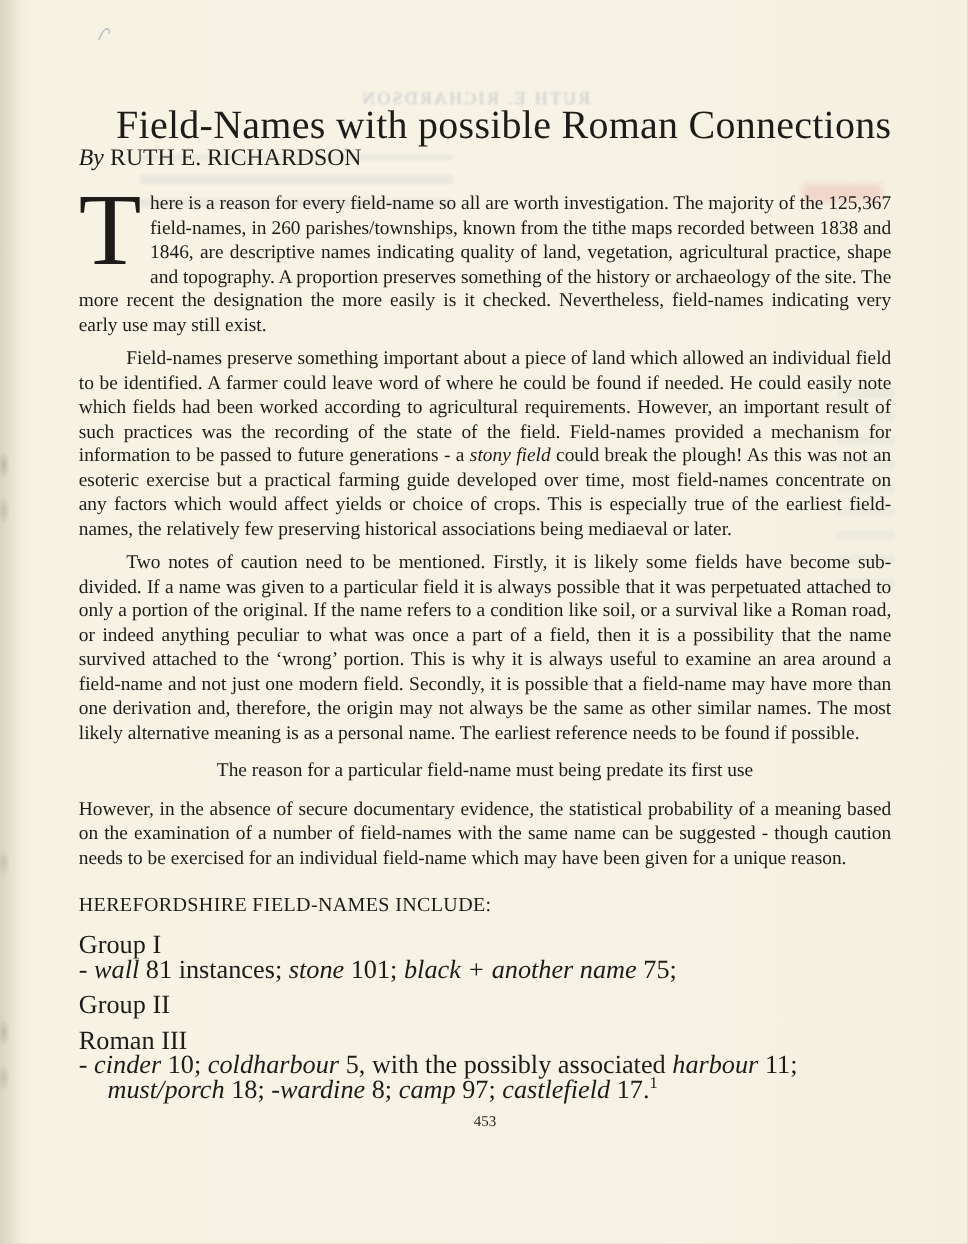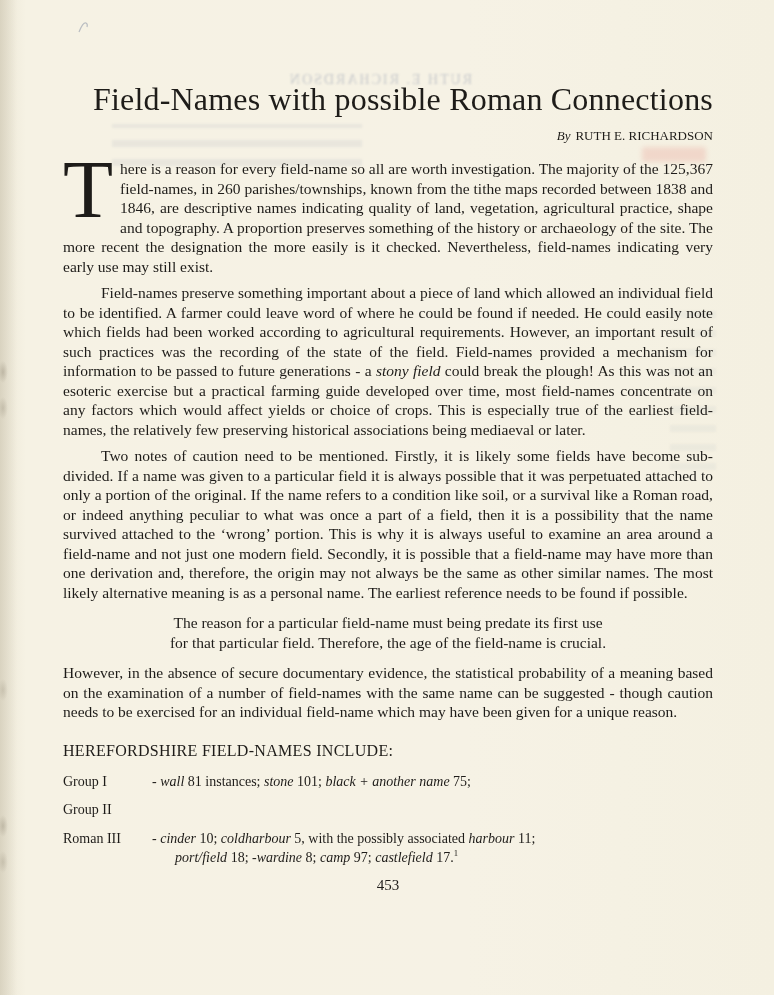--- a/index.html
+++ b/index.html
@@ -51,21 +51,21 @@
     background: repeating-linear-gradient(0deg, rgba(140,152,170,0.08) 0 7px, rgba(140,152,170,0) 7px 19px);
     filter: blur(1.2px);
   }
   
   .content { position: absolute; left: 63px; width: 650px; top: 0; }
   .title {
     margin: 82px 0 0 0;
     font-size: 32px; font-weight: normal; line-height: 34px;
     text-align: right; letter-spacing: 0.2px;
   }
-  .byline { margin-top: 12px; text-align: right; font-size: 13px; }
+  .byline { margin-top: 0; text-align: left; font-size: 19px; }
   .byline .by { font-style: italic; margin-right: 5px; }
   .body-text p {
     margin: 0 0 7px 0;
     font-size: 15.5px; line-height: 19.5px;
     text-align: justify;
   }
   .body-text p.first { margin-top: 15px; }
   .body-text p.indent { text-indent: 38px; }
   .dropcap {
     float: left;
@@ -75,29 +75,29 @@
   .quote {
     margin: 11px auto 11px auto;
     max-width: 500px;
     font-size: 15.5px; line-height: 19.5px;
     text-align: center;
   }
   .section-heading {
     margin: 20px 0 12px 0;
     font-size: 16px; font-weight: normal; letter-spacing: 0.3px;
   }
-  .group-row { display: flex; margin-bottom: 9px; font-size: 14px; line-height: 19.5px; }
+  .group-row { display: flex; margin-bottom: 9px; font-size: 21px; line-height: 19.5px; flex-direction: column; }
   .group-label { flex: none; width: 89px; }
   .group-content { flex: 1; }
   .group-line2 { padding-left: 23px; }
   .it { font-style: italic; text-align: center; }
   sup { font-size: 0.62em; line-height: 0; }
   .page-number {
     margin-top: 8px;
-    text-align: center; font-size: 15px;
+    text-align: center; font-size: 12px;
   }
 </style>
 </head>
 <body>
 
 <div class="page">
 
   <div class="binding-edge"></div>
 
   <svg class="pen-mark" width="22" height="20" viewBox="0 0 22 20">
@@ -119,21 +119,20 @@
 
     <div class="body-text">
       <p class="first"><span class="dropcap">T</span><span>here is a reason for every field-name so all are worth investigation. The majority of the 125,367 field-names, in 260 parishes/townships, known from the tithe maps recorded between 1838 and 1846, are descriptive names indicating quality of land, vegetation, agricultural practice, shape and topography. A proportion preserves something of the history or archaeology of the site. The more recent the designation the more easily is it checked. Nevertheless, field-names indicating very early use may still exist.</span></p>
 
       <p class="indent"><span>Field-names preserve something important about a piece of land which allowed an individual field to be identified. A farmer could leave word of where he could be found if needed. He could easily note which fields had been worked according to agricultural requirements. However, an important result of such practices was the recording of the state of the field. Field-names provided a mechanism for information to be passed to future generations - a </span><span class="it">stony field</span><span> could break the plough! As this was not an esoteric exercise but a practical farming guide developed over time, most field-names concentrate on any factors which would affect yields or choice of crops. This is especially true of the earliest field-names, the relatively few preserving historical associations being mediaeval or later.</span></p>
 
       <p class="indent">Two notes of caution need to be mentioned. Firstly, it is likely some fields have become sub-divided. If a name was given to a particular field it is always possible that it was perpetuated attached to only a portion of the original. If the name refers to a condition like soil, or a survival like a Roman road, or indeed anything peculiar to what was once a part of a field, then it is a possibility that the name survived attached to the ‘wrong’ portion. This is why it is always useful to examine an area around a field-name and not just one modern field. Secondly, it is possible that a field-name may have more than one derivation and, therefore, the origin may not always be the same as other similar names. The most likely alternative meaning is as a personal name. The earliest reference needs to be found if possible.</p>
 
       <div class="quote">
         <div>The reason for a particular field-name must being predate its first use</div>
-        <div>for that particular field. Therefore, the age of the field-name is crucial.</div>
       </div>
 
       <p>However, in the absence of secure documentary evidence, the statistical probability of a meaning based on the examination of a number of field-names with the same name can be suggested - though caution needs to be exercised for an individual field-name which may have been given for a unique reason.</p>
     </div>
 
     <h2 class="section-heading">HEREFORDSHIRE FIELD-NAMES INCLUDE:</h2>
 
     <div class="groups">
       <div class="group-row">
         <span class="group-label">Group I</span>
@@ -141,21 +140,21 @@
           <div><span>- </span><span class="it">wall</span><span> 81 instances; </span><span class="it">stone</span><span> 101; </span><span class="it">black + another name</span><span> 75;</span></div>
         </div>
       </div>
       <div class="group-row">
         <span class="group-label">Group II</span>
       </div>
       <div class="group-row">
         <span class="group-label">Roman III</span>
         <div class="group-content">
           <div><span>- </span><span class="it">cinder</span><span> 10; </span><span class="it">coldharbour</span><span> 5, with the possibly associated </span><span class="it">harbour</span><span> 11;</span></div>
-          <div class="group-line2"><span class="it">port/field</span><span> 18; </span><span class="it">-wardine</span><span> 8; </span><span class="it">camp</span><span> 97; </span><span class="it">castlefield</span><span> 17.</span><sup>1</sup></div>
+          <div class="group-line2"><span class="it">must/porch</span><span> 18; </span><span class="it">-wardine</span><span> 8; </span><span class="it">camp</span><span> 97; </span><span class="it">castlefield</span><span> 17.</span><sup>1</sup></div>
         </div>
       </div>
     </div>
 
     <div class="page-number">453</div>
 
   </div>
 </div>
 
 </body></html>

